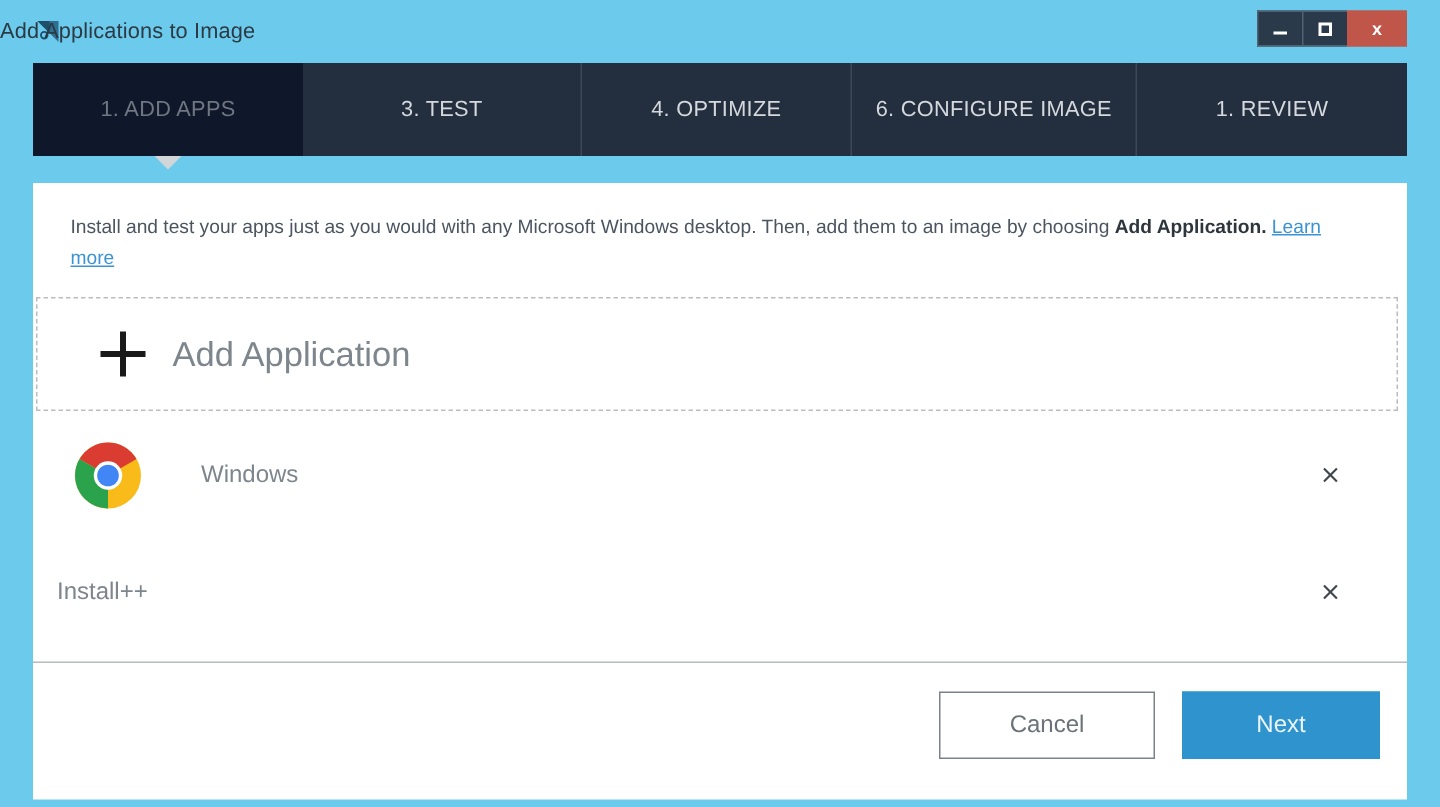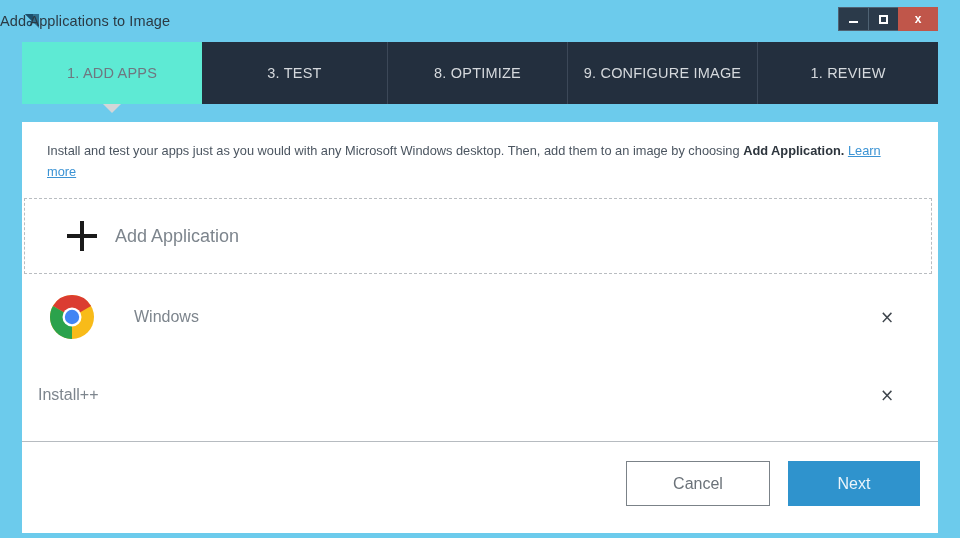--- a/index.html
+++ b/index.html
@@ -116,21 +116,21 @@
     justify-content: center;
     color: #d5d9dd;
     font-size: 14.5px;
     letter-spacing: 0.2px;
     cursor: pointer;
     border-right: 1px solid #3c4858;
     box-sizing: border-box;
   }
   .tab:last-child { border-right: none; }
   .tab.active {
-    background: #5eead4;
+    background: #0f172a;
     color: #6f7780;
     border-right: none;
   }
   .tab.active::after {
     content: "";
     position: absolute;
     left: 50%;
     margin-left: -9px;
     bottom: -9px;
     width: 0; height: 0;
@@ -194,21 +194,21 @@
   .plus-icon::before {
     left: 0; top: 13px;
     width: 30px; height: 4px;
   }
   .plus-icon::after {
     left: 13px; top: 0;
     width: 4px; height: 30px;
   }
   .add-label {
     margin-left: 18px;
-    font-size: 18px;
+    font-size: 23px;
     color: #7d858d;
   }
 
   
   .app-list {
     position: absolute;
     left: 2px;
     top: 156px;
     width: 908px;
   }
@@ -311,22 +311,22 @@
       <div class="win-btn">
         <i class="glyph-max"></i>
       </div>
       <div class="win-btn close">x</div>
     </div>
   </div>
 
   <div class="tabstrip">
     <div class="tab active" style="width:180px">1. ADD APPS</div>
     <div class="tab" style="width:186px">3. TEST</div>
-    <div class="tab" style="width:180px">8. OPTIMIZE</div>
-    <div class="tab" style="width:190px">9. CONFIGURE IMAGE</div>
+    <div class="tab" style="width:180px">4. OPTIMIZE</div>
+    <div class="tab" style="width:190px">6. CONFIGURE IMAGE</div>
     <div class="tab" style="width:180px">1. REVIEW</div>
   </div>
 
   <div class="content">
 
     <div class="desc">
       <span>Install and test your apps just as you would with any Microsoft Windows desktop. Then, add them to an image by choosing </span><b>Add Application.</b>
       <span class="link">Learn more</span>
     </div>
 

